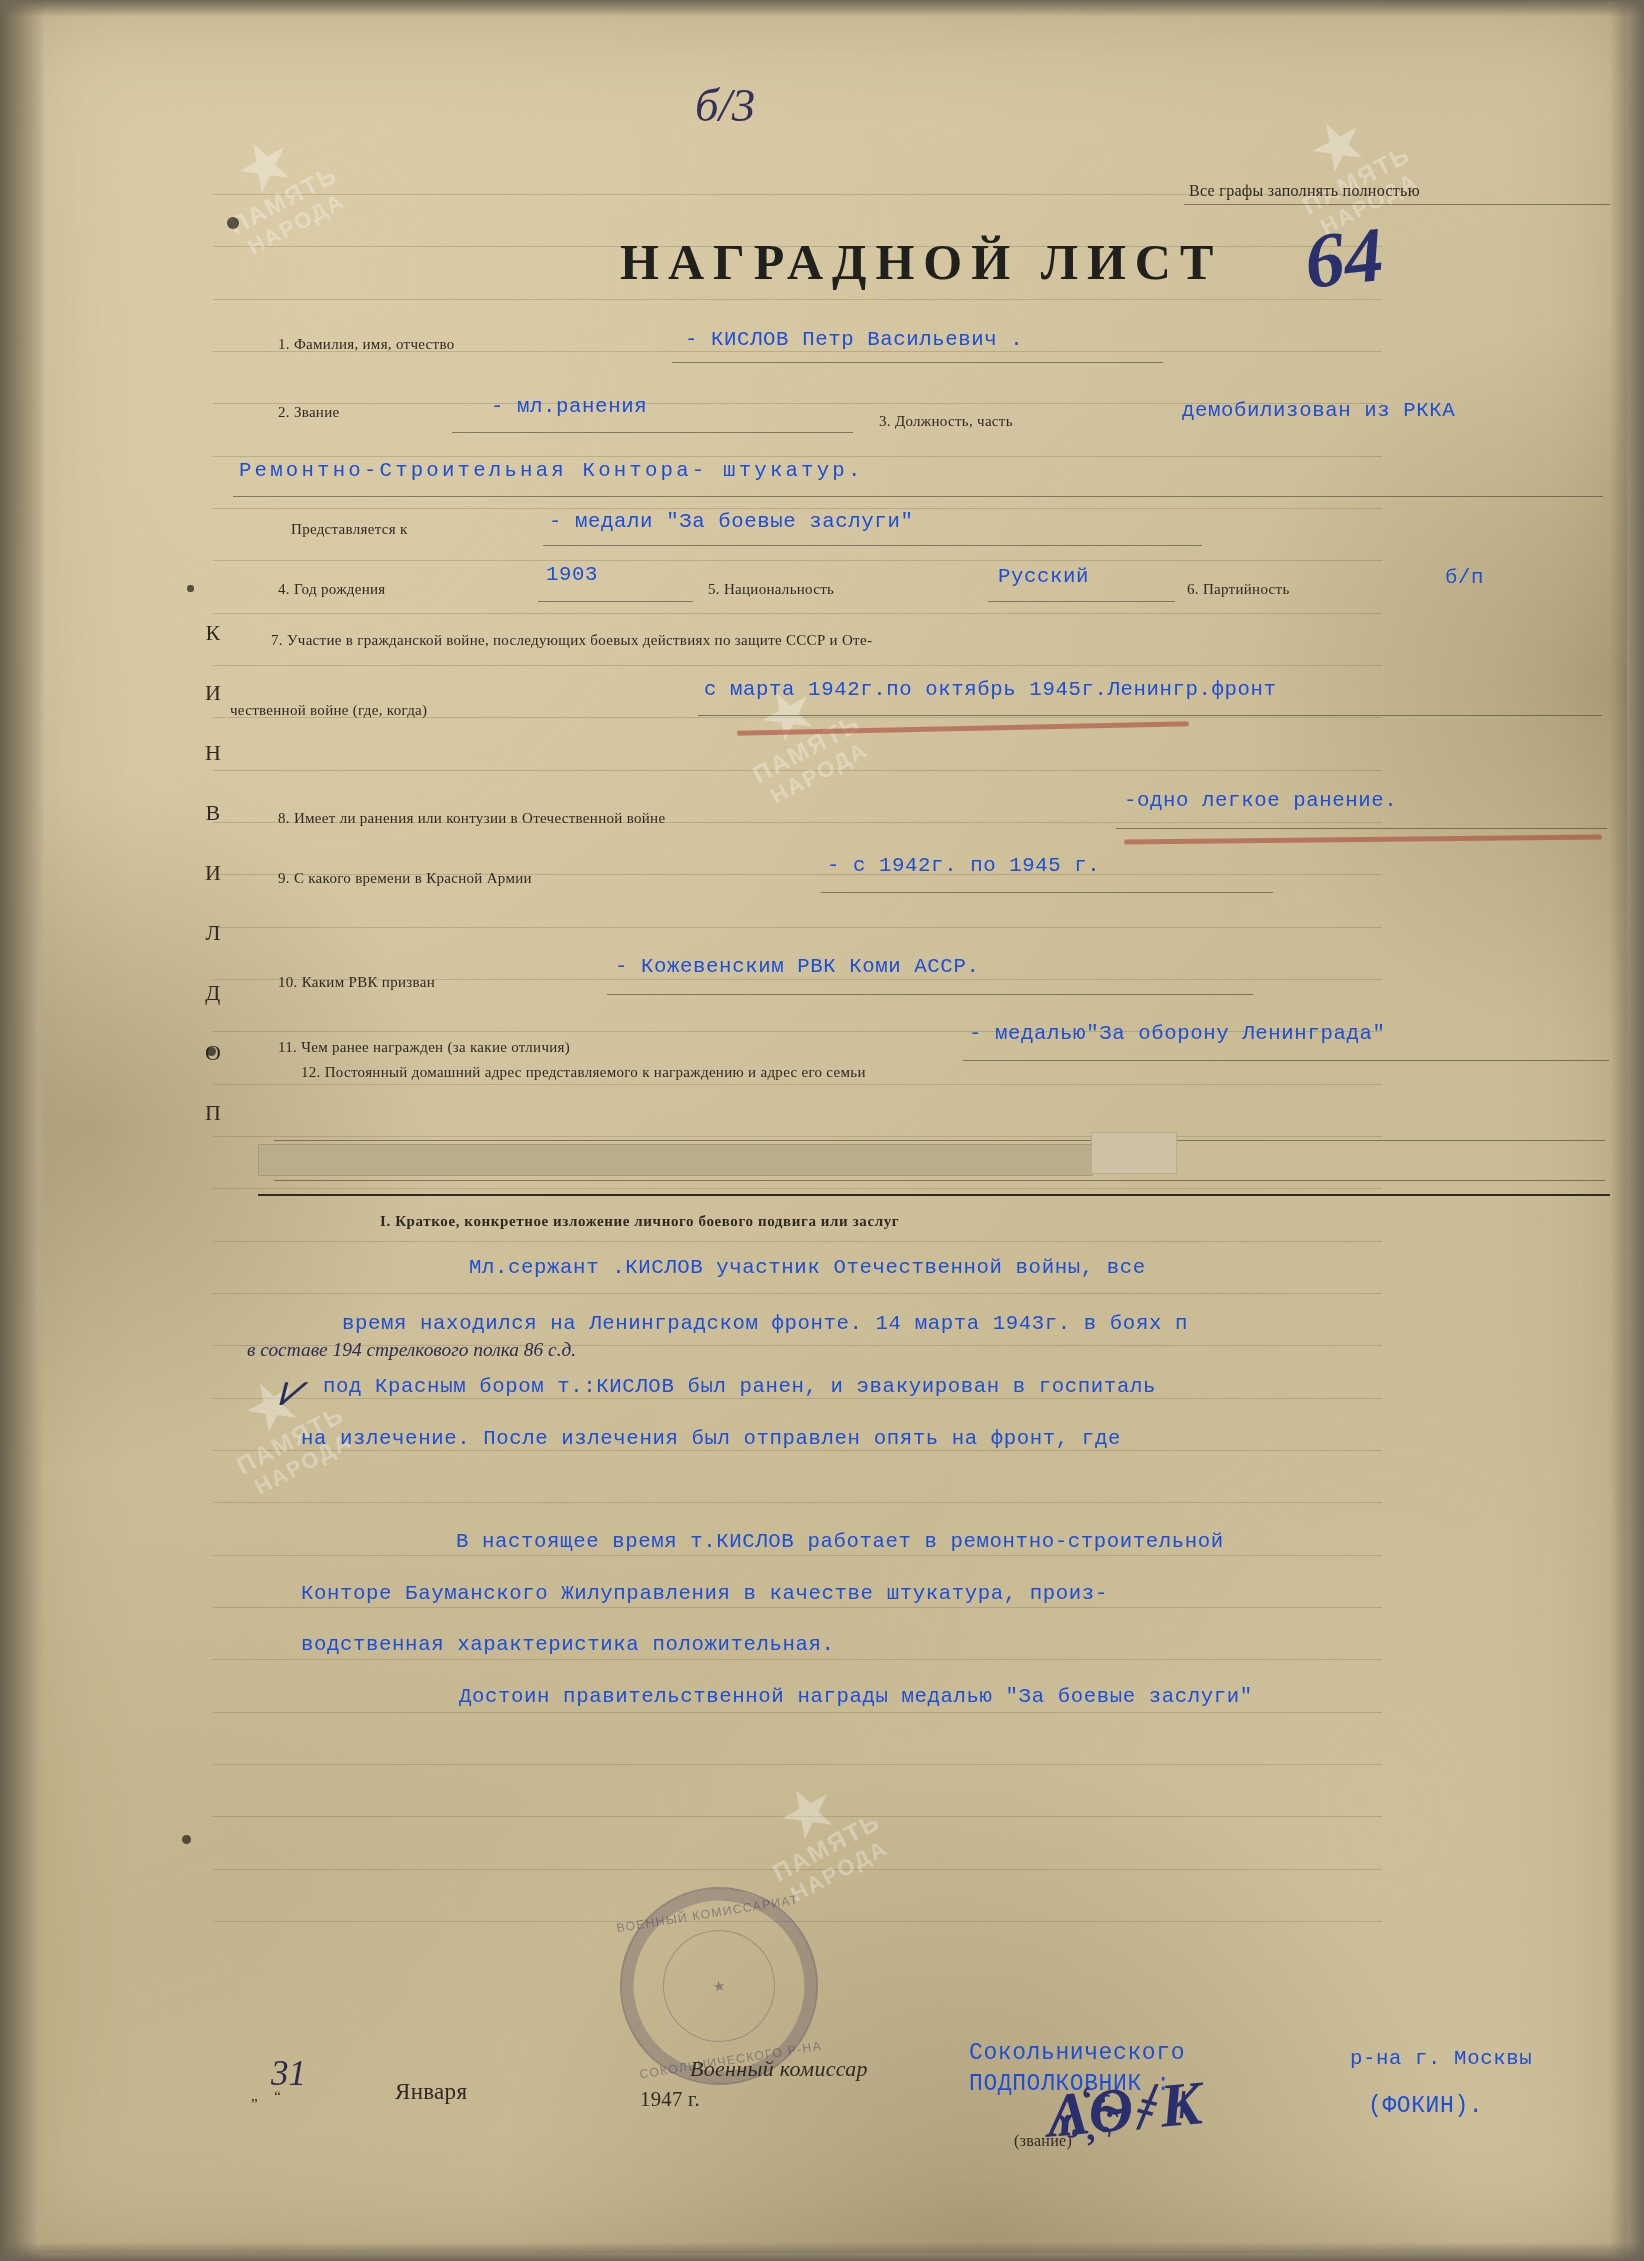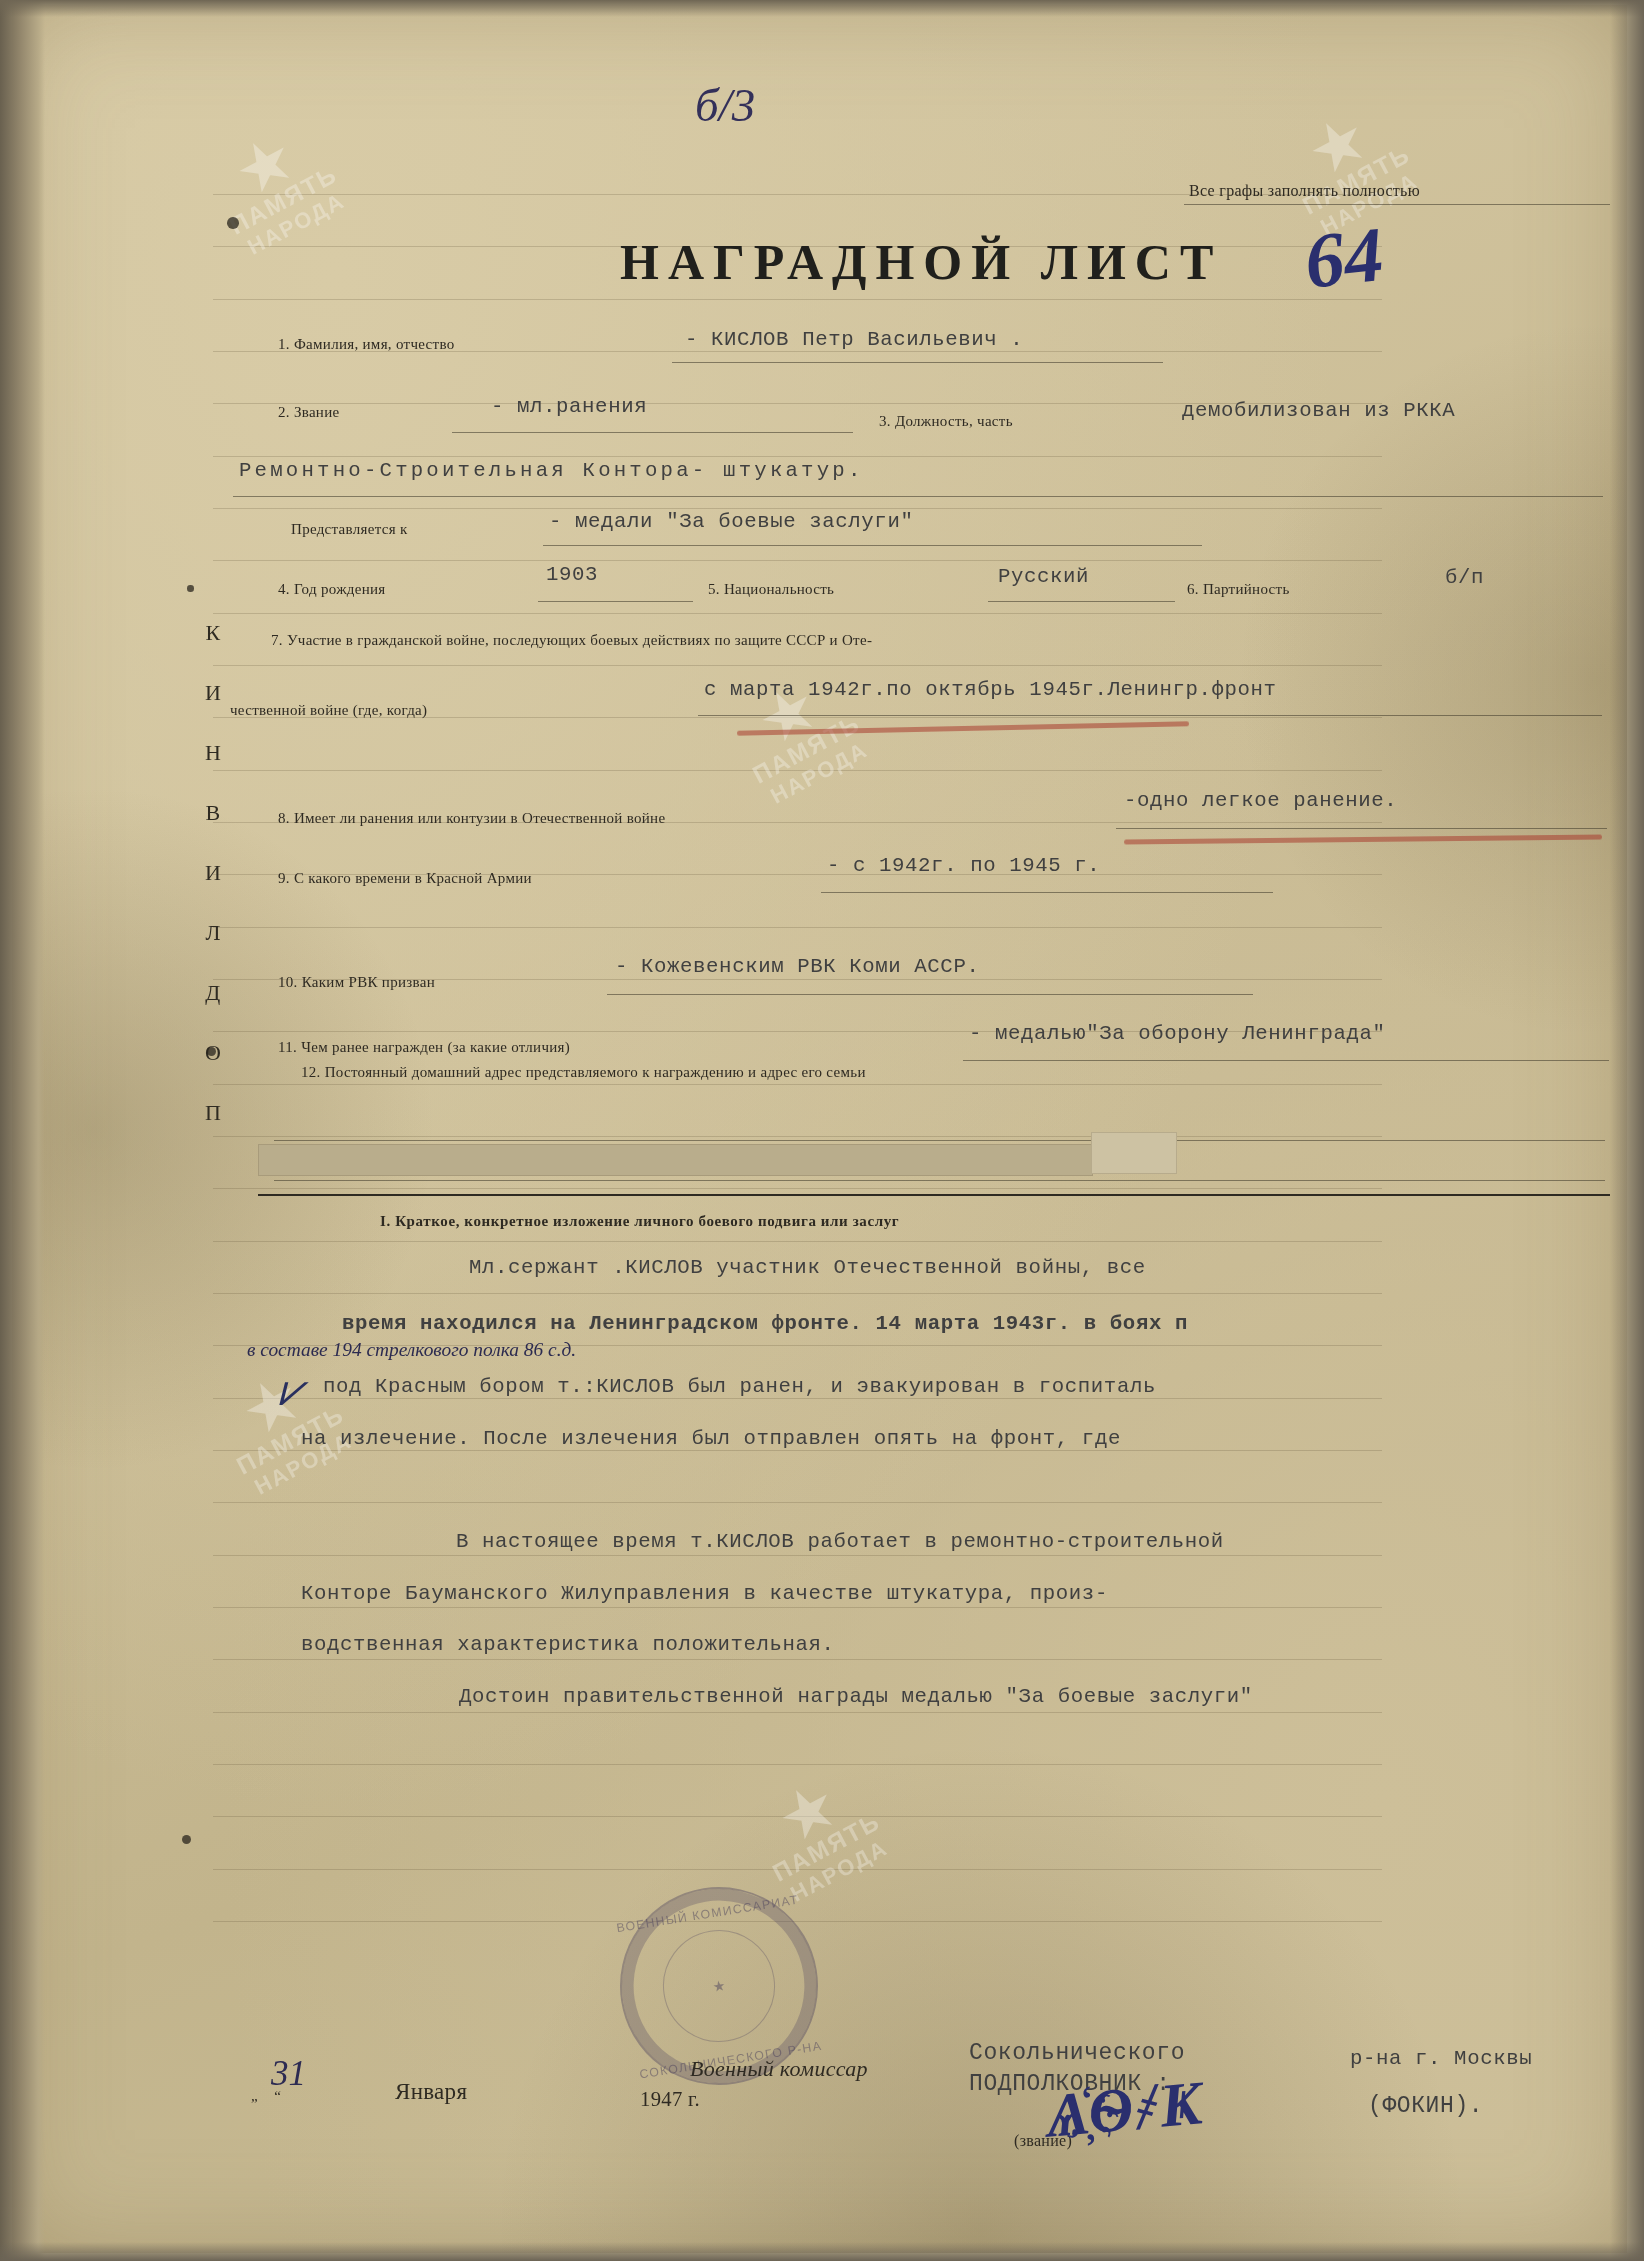--- a/index.html
+++ b/index.html
@@ -95,21 +95,21 @@
     font-family: "Liberation Serif", serif;
     font-weight: bold;
     font-size: 50px;
     letter-spacing: 9px;
     color: #20201c;
   }
   
   .tw {
     position: absolute;
     font-family: "Liberation Mono", monospace;
-    color: #404040;
+    color: #1d4ed8;
     white-space: pre;
     font-size: 20.7px;
     letter-spacing: 0.6px;
   }
   .hw {
     position: absolute;
     font-family: "Liberation Serif", serif;
     font-style: italic;
     color: #2b2a46;
     white-space: pre;
@@ -385,21 +385,21 @@
   <div class="uline" style="left:274px; top:1140px; width:1331px;"></div>
   <div class="redact" style="left:258px; top:1144px; width:833px; height:30px;"></div>
   <div class="redact" style="left:1091px; top:1132px; width:84px; height:40px; background:#cdc2a3;"></div>
   <div class="uline" style="left:274px; top:1180px; width:1331px;"></div>
 
   <div class="divider" style="left:258px; top:1194px; width:1352px;"></div>
 
   <div class="pr body" style="left:380px; top:1213px; font-weight:bold; letter-spacing:0.6px;">I. Краткое, конкретное изложение личного боевого подвига или заслуг</div>
 
   <div class="tw" style="left:469px; top:1256px;">Мл.сержант .КИСЛОВ участник Отечественной войны, все</div>
-  <div class="tw" style="left:342px; top:1312px;font-weight:bold;">время находился на Ленинградском фронте. 14 марта 1943г. в боях п</div>
+  <div class="tw" style="left:342px; top:1312px;">время находился на Ленинградском фронте. 14 марта 1943г. в боях п</div>
   <div class="hw" style="left:247px; top:1339px; font-size:19.4px; color:#2c2b50;">в составе 194 стрелкового полка 86 с.д.</div>
   <div class="tw" style="left:323px; top:1375px;">под Красным бором т.:КИСЛОВ был ранен, и эвакуирован в госпиталь</div>
   <div class="tw" style="left:301px; top:1427px;">на излечение. После излечения был отправлен опять на фронт, где</div>
   <div class="tw" style="left:456px; top:1530px;">В настоящее время т.КИСЛОВ работает в ремонтно-строительной</div>
   <div class="tw" style="left:301px; top:1582px;">Конторе Бауманского Жилуправления в качестве штукатура, произ-</div>
   <div class="tw" style="left:301px; top:1633px;">водственная характеристика положительная.</div>
   <div class="tw" style="left:459px; top:1685px;">Достоин правительственной награды медалью "За боевые заслуги"</div>
 
   <div class="pen-mark" style="left:278px; top:1364px; font-size:45px;">⩗</div>
 

